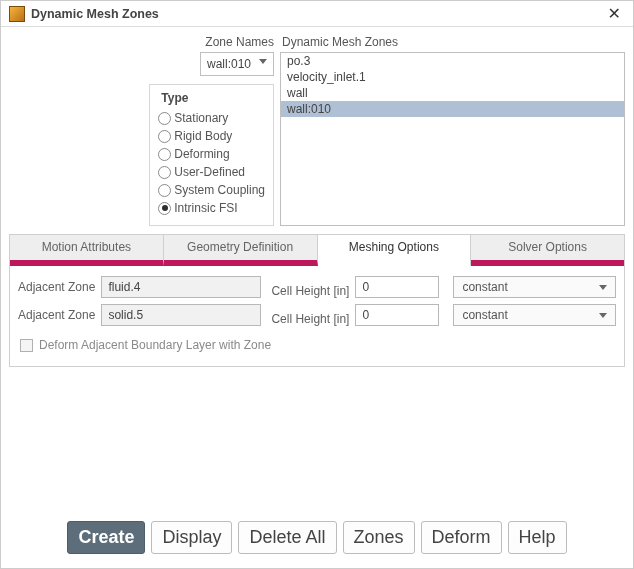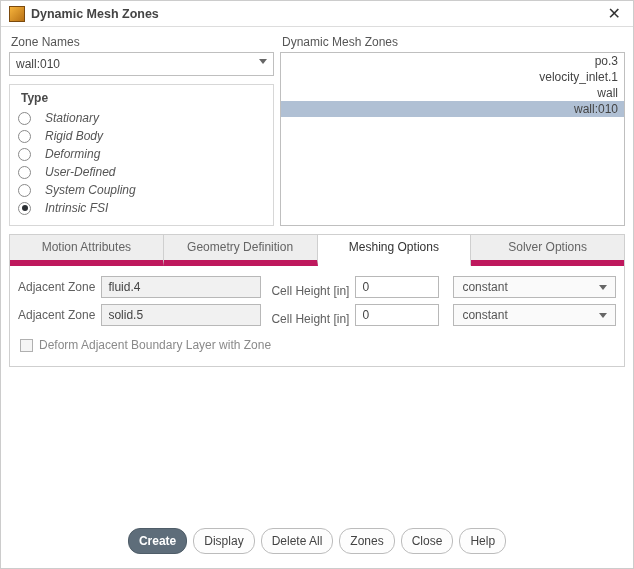--- a/index.html
+++ b/index.html
@@ -8,41 +8,41 @@
 
   
   .titlebar { display: flex; align-items: center; padding: 4px 8px; border-bottom: 1px solid #ddd; height: 26px; }
   .titlebar .appicon { width: 16px; height: 16px; background: linear-gradient(135deg,#f6b33c,#b87115); border: 1px solid #7b4a0e; margin-right: 6px; }
   .titlebar .title { font-weight: 600; font-size: 12.5px; color: #444; }
   .titlebar .spacer { flex: 1; }
   .titlebar .close { font-size: 16px; padding: 0 4px; cursor: pointer; color: #333; }
 
   
   .upper { display: flex; gap: 6px; padding: 6px 8px 2px 8px; }
-  .upper .left { flex: 0 0 265px; display: flex; flex-direction: column; }
+  .upper .left { flex: 0 0 265px; display: flex; flex-direction: column; align-items: flex-end; }
   .upper .right { flex: 1; display: flex; flex-direction: column; }
 
   .section-label { color: #565656; margin: 2px 0 3px 2px; }
 
   
   .dropdown { position: relative; border: 1px solid #bfbfbf; height: 24px; display: flex; align-items: center; padding: 0 22px 0 6px; background: #fff; }
   .dropdown .dd-text { color: #444; }
   .dropdown .chev { position: absolute; right: 6px; top: 6px; width: 0; height: 0; border-left: 4px solid transparent; border-right: 4px solid transparent; border-top: 5px solid #666; }
 
   
   .group { border: 1px solid #d7d7d7; margin-top: 8px; padding: 6px 8px 8px 8px; }
   .group-title { font-weight: 700; color: #4a4a4a; margin: -13px 0 4px 0; background: #fff; display: inline-block; padding: 0 3px; }
-  .radio-row { display: flex; align-items: center; gap: 14px; padding: 2px 0; font-style: italic; }
+  .radio-row { display: flex; align-items: center; gap: 3px; padding: 2px 0; }
   .radio { width: 13px; height: 13px; border-radius: 50%; border: 1.5px solid #8a8a8a; display: inline-flex; align-items: center; justify-content: center; background: #fff; }
   .radio .dot { width: 6px; height: 6px; background: #2b2f33; border-radius: 50%; display: none; }
   .radio.selected .dot { display: block; }
   .radio-label { color: #555; }
 
   
-  .listbox { border: 1px solid #bfbfbf; background: #fff; flex: 1; min-height: 160px; overflow: auto; text-align: right; }
+  .listbox { border: 1px solid #bfbfbf; background: #fff; flex: 1; min-height: 160px; overflow: auto; }
   .listbox .item { padding: 1px 6px; color: #444; }
   .listbox .item.selected { background: #b0c0d4; }
 
   
   .tabs { display: flex; margin: 6px 8px 0 8px; border: 1px solid #cfcfcf; border-bottom: none; }
   .tab { flex: 1; text-align: center; padding: 5px 4px 6px 4px; color: #646464; background: #eee; border-right: 1px solid #cfcfcf; border-bottom: 6px solid #be185d; }
   .tab:last-child { border-right: none; }
   .tab.active { background: #fff; color: #333; border-bottom: 1px solid #fff; }
 
   .tab-panel { border: 1px solid #cfcfcf; border-top: none; margin: 0 8px; padding: 10px 8px; }
@@ -54,21 +54,21 @@
   .mesh-row .numbox { flex: 0 0 84px; height: 22px; border: 1px solid #b8b8b8; background: #fff; padding: 0 6px; display: flex; align-items: center; color: #444; }
   .mesh-row .dd2 { flex: 1; height: 22px; border: 1px solid #b8b8b8; background: #fafafa; position: relative; display: flex; align-items: center; padding: 0 24px 0 8px; color: #555; margin-left: 8px; }
   .mesh-row .dd2 .chev2 { position: absolute; right: 8px; top: 8px; width: 0; height: 0; border-left: 4px solid transparent; border-right: 4px solid transparent; border-top: 5px solid #666; }
 
   .checkbox-row { display: flex; align-items: center; gap: 6px; margin: 12px 0 4px 2px; }
   .checkbox { width: 13px; height: 13px; border: 1px solid #b0b0b0; background: #f5f5f5; }
   .checkbox-label { color: #8a8a8a; }
 
   
   .btnbar { margin-top: auto; display: flex; gap: 6px; justify-content: center; padding: 10px 0 14px 0; }
-  .btn { border: 1px solid #bcbcbc; background: #fdfdfd; padding: 5px 10px; border-radius: 12px; color: #444; font-size: 12px; cursor: pointer; }
+  .btn { border: 1px solid #bcbcbc; background: #fdfdfd; padding: 5px 10px; border-radius: 3px; color: #444; font-size: 18px; cursor: pointer; }
   .btn.primary { background: #5e6d7a; color: #fff; border-color: #4f5d68; font-weight: 600; }
 </style>
 </head>
 <body>
 
 <div class="titlebar">
   <div class="appicon"></div>
   <div class="title">Dynamic Mesh Zones</div>
   <div class="spacer"></div>
   <div class="close">✕</div>
@@ -160,15 +160,15 @@
     <span class="checkbox"></span>
     <span class="checkbox-label">Deform Adjacent Boundary Layer with Zone</span>
   </div>
 </div>
 
 <div class="btnbar">
   <div class="btn primary">Create</div>
   <div class="btn">Display</div>
   <div class="btn">Delete All</div>
   <div class="btn">Zones</div>
-  <div class="btn">Close</div>
+  <div class="btn">Deform</div>
   <div class="btn">Help</div>
 </div>
 
 </body></html>

